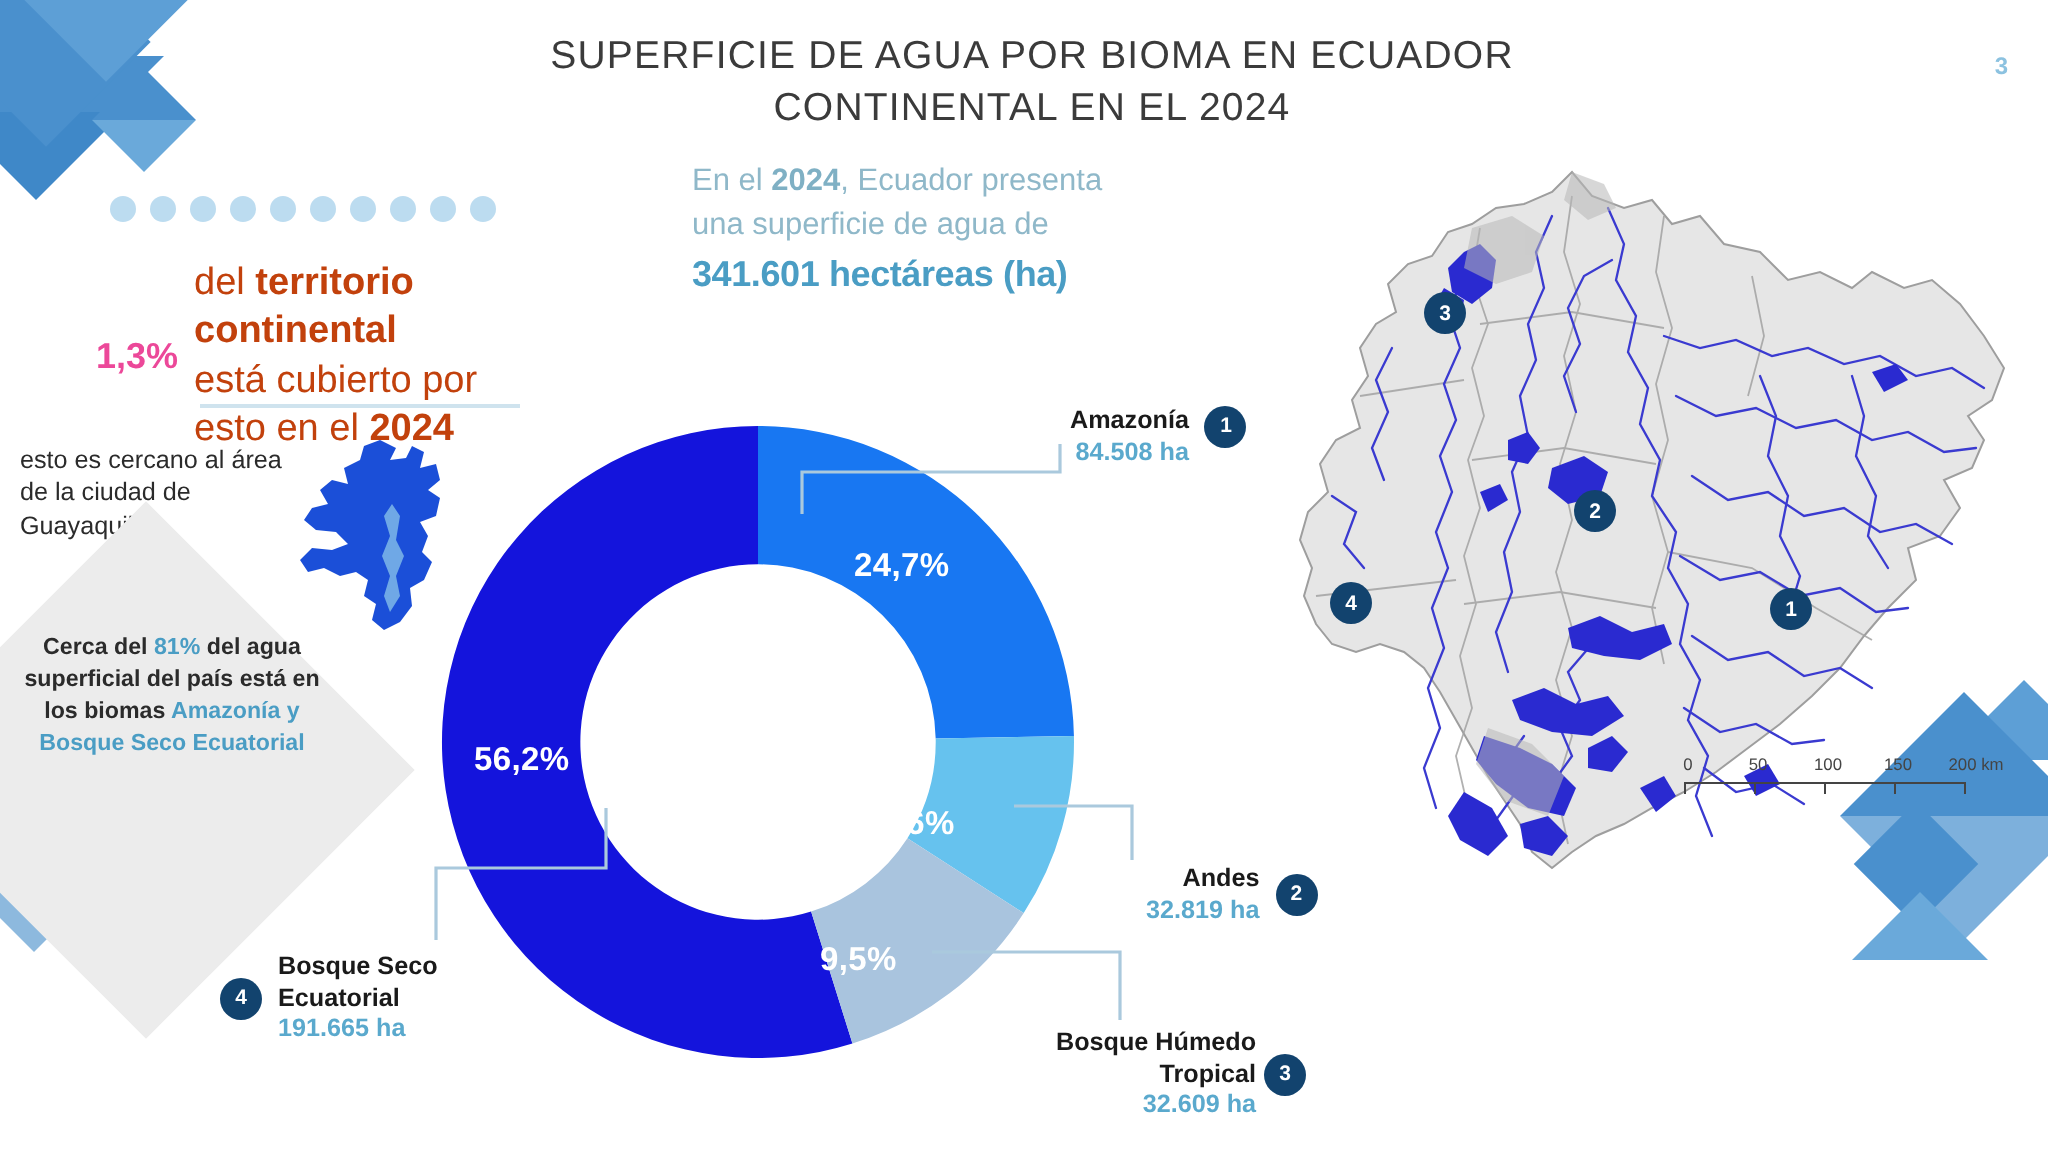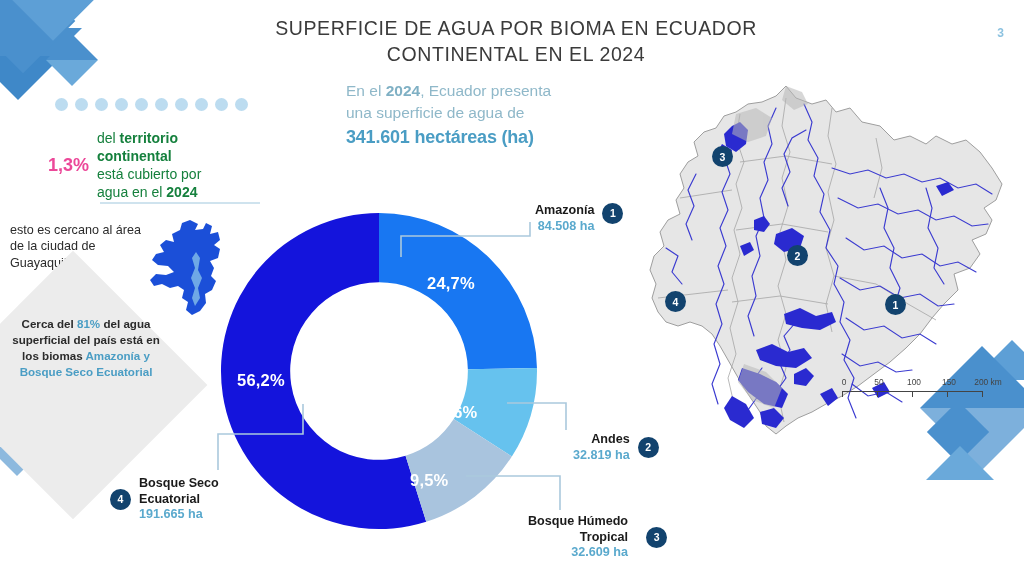--- a/index.html
+++ b/index.html
@@ -75,21 +75,21 @@
   }
   #subtitle .b { font-weight:700; color:#7fb0c4; }
   #subtitle .hect { display:block; font-size:18px; font-weight:700; color:#4a9dc4; letter-spacing:-0.2px; }
 
   
   #dot-row { position:absolute; left:55px; top:98px; display:flex; gap:7px; }
   #dot-row i { width:13px; height:13px; border-radius:50%; background:#bcdcf0; display:block; }
 
   #stat-block { position:absolute; left:48px; top:130px; width:215px; display:flex; align-items:center; gap:8px; }
   #stat-pct { font-size:18px; font-weight:700; color:#ec4899; white-space:nowrap; }
-  #stat-text { font-size:14px; line-height:1.28; color:#15803d; }
+  #stat-text { font-size:19px; line-height:1.28; color:#c2410c; }
   #stat-text b { font-weight:700; }
   #stat-rule { position:absolute; left:100px; top:202px; width:160px; height:1.5px; background:#cfe3ee; }
 
   #guaya-text {
     position:absolute; left:10px; top:222px; width:140px;
     font-size:12.6px; line-height:1.3; color:#2b2b2b;
   }
   #guaya-map { position:absolute; left:148px; top:218px; width:96px; height:102px; }
 
   
@@ -121,21 +121,21 @@
   .badge {
     width:21px; height:21px; border-radius:50%; background:#12436e;
     color:#fff; font-size:10.5px; font-weight:700;
     display:flex; align-items:center; justify-content:center;
   }
 
   #lbl-amazonia { left:535px; top:203px; display:flex; gap:8px; }
   #lbl-amazonia .txt { text-align:right; }
   #lbl-andes { left:573px; top:432px; display:flex; align-items:center; gap:8px; }
   #lbl-andes .txt { text-align:right; }
-  #lbl-bht { left:528px; top:514px; display:flex; align-items:center; gap:18px; }
+  #lbl-bht { left:528px; top:514px; display:flex; align-items:center; gap:4px; }
   #lbl-bht .txt { text-align:right; }
   #lbl-bse { left:110px; top:476px; display:flex; align-items:center; gap:8px; }
   #lbl-bse .txt { text-align:left; }
 
   
   #map-wrap { position:absolute; left:636px; top:78px; width:378px; height:370px; }
   .map-badge { position:absolute; }
   #mb1 { left:249px; top:216px; }
   #mb2 { left:151px; top:167px; }
   #mb3 { left:76px;  top:68px; }
@@ -191,21 +191,21 @@
       <i></i>
       <i></i>
   </div>
 
   <div id="stat-block">
     <div id="stat-pct">1,3%</div>
     <div id="stat-text">
       <span>del </span><b>territorio</b><br>
       <b>continental</b><br>
       <span>está cubierto por</span><br>
-      <span>agua en el </span><b>2024</b>
+      <span>esto en el </span><b>2024</b>
     </div>
   </div>
   <div id="stat-rule"></div>
 
   <div id="guaya-text">esto es cercano al área de la ciudad de Guayaquil</div>
 
   <svg id="guaya-map" viewBox="0 0 96 102">
     <path fill="#1b4fd8" d="M42 2 L50 6 L47 12 L55 11 L58 5 L64 8 L62 16 L70 14 L72 22 L66 27 L72 31
       L70 40 L62 43 L66 50 L63 58 L68 63 L64 72 L57 76 L58 85 L52 93 L44 97 L38 92 L40 84 L34 80
       L36 72 L30 68 L22 70 L14 66 L6 68 L2 62 L8 56 L18 57 L26 54 L20 48 L10 47 L4 42 L8 36 L16 34

